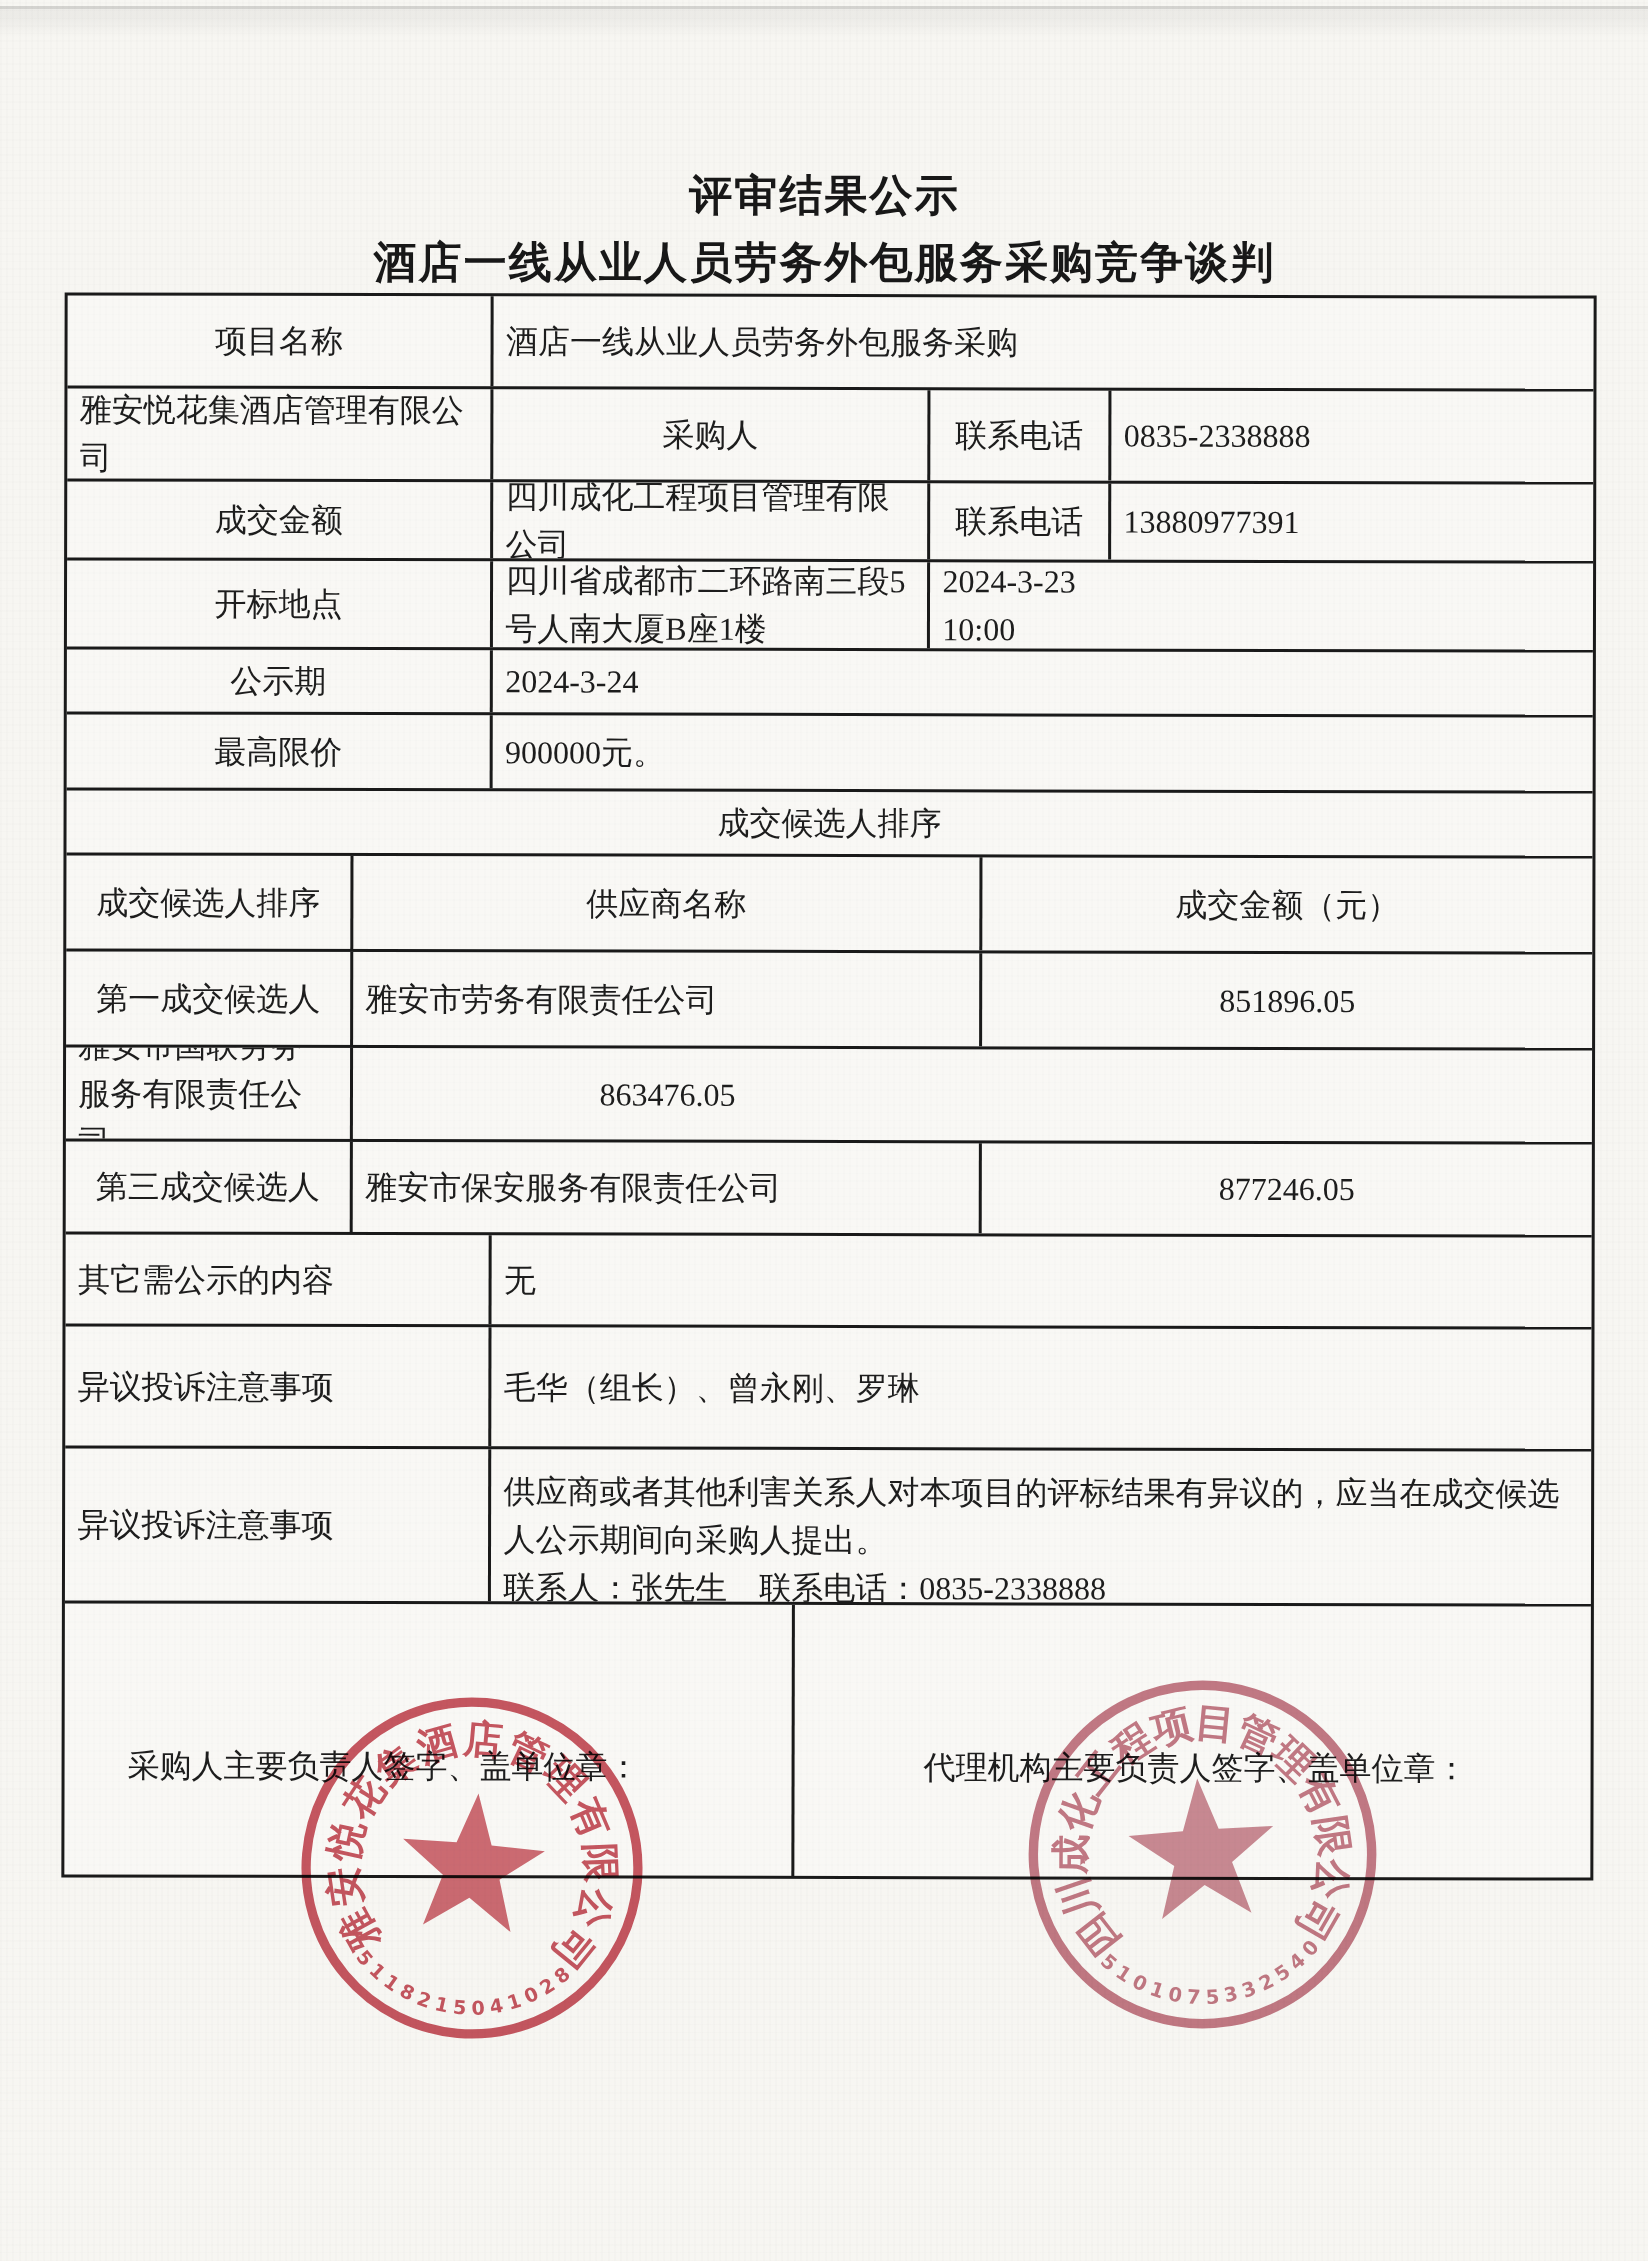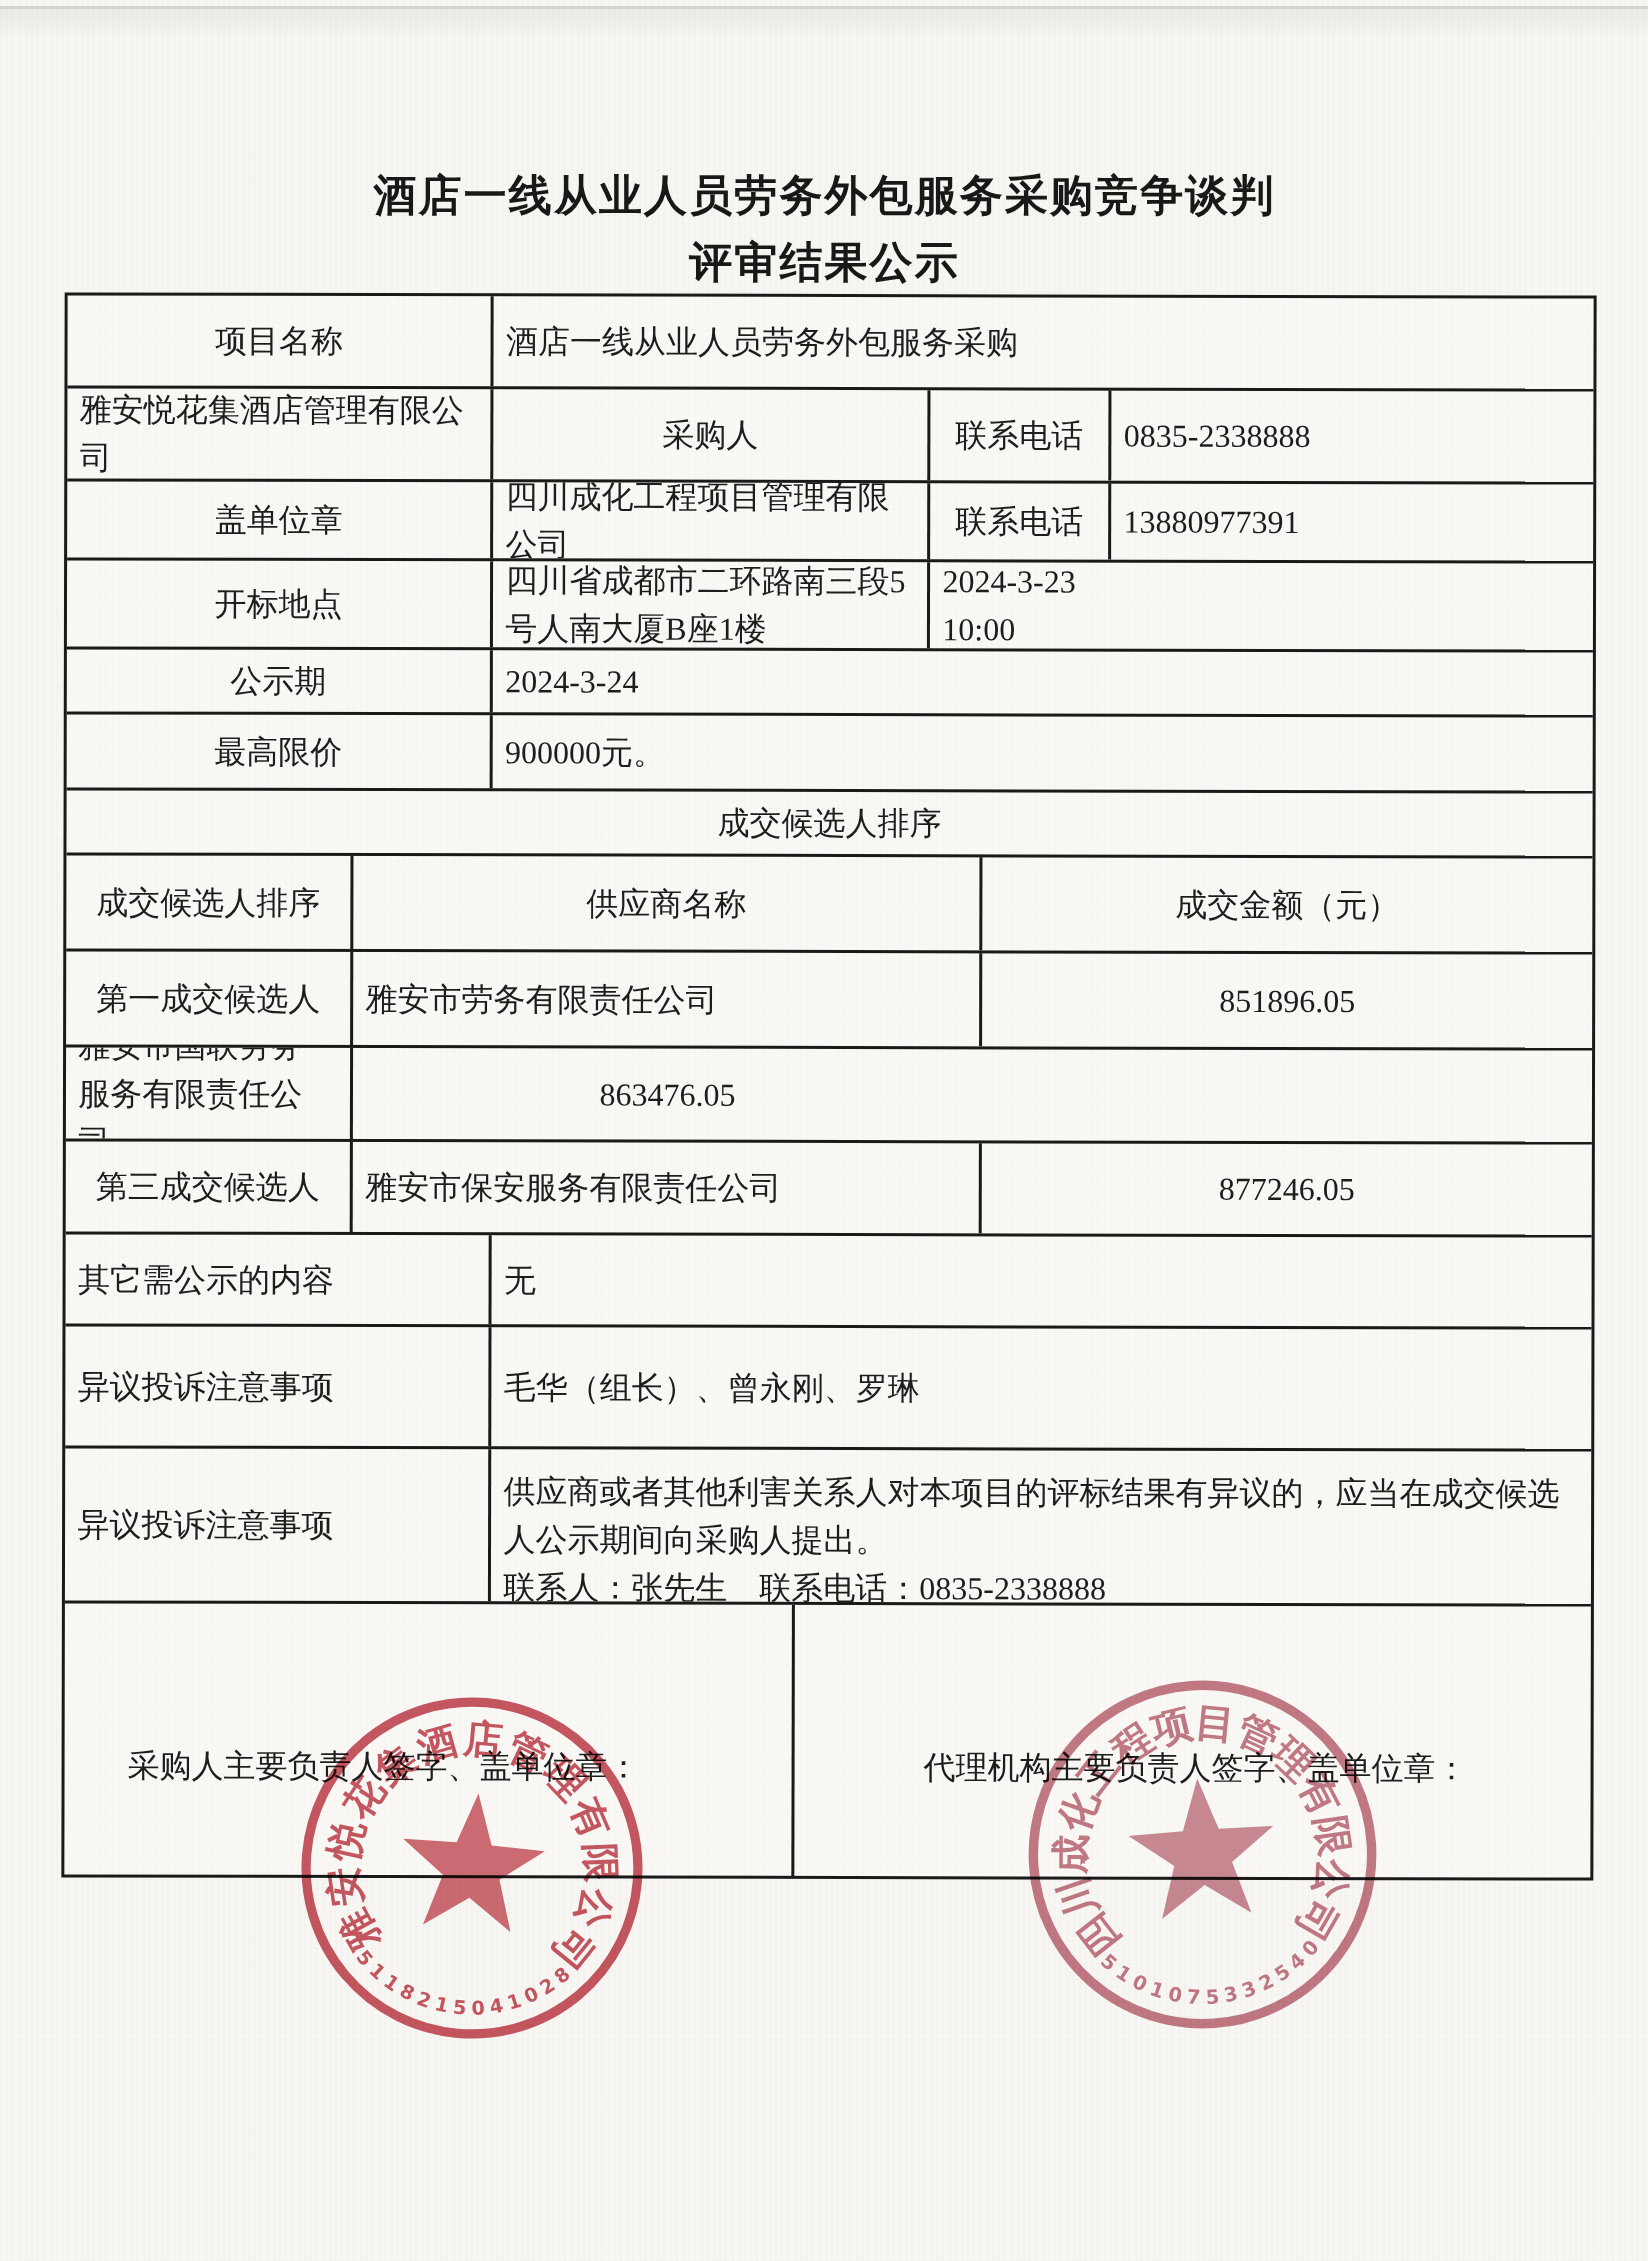--- a/index.html
+++ b/index.html
@@ -75,40 +75,40 @@
     fill:currentColor;font-family:"DejaVu Sans","Liberation Sans",sans-serif;
   }
 </style>
 </head>
 <body>
 
 <div class="paper-noise"></div>
 <div class="scan-top"></div>
 
 <div class="doc-title">
+  <div>评审结果公示</div>
   <div>酒店一线从业人员劳务外包服务采购竞争谈判</div>
-  <div>评审结果公示</div>
 </div>
 
 <div class="tbl">
 
   <div class="row cols-info2 h135">
     <div class="c lbl">项目名称</div>
     <div class="c val">酒店一线从业人员劳务外包服务采购</div>
   </div>
 
   <div class="row cols-info4 h135">
     <div class="c val">雅安悦花集酒店管理有限公司</div>
     <div class="c lbl">采购人</div>
     <div class="c lbl">联系电话</div>
     <div class="c val">0835-2338888</div>
   </div>
 
   <div class="row cols-info4 h115">
-    <div class="c lbl">盖单位章</div>
+    <div class="c lbl">成交金额</div>
     <div class="c val">四川成化工程项目管理有限公司</div>
     <div class="c lbl">联系电话</div>
     <div class="c val">13880977391</div>
   </div>
 
   <div class="row cols-info4 h130">
     <div class="c lbl">开标地点</div>
     <div class="c val">四川省成都市二环路南三段5号人南大厦B座1楼</div>
     <div class="c val">2024-3-23 10:00</div>
   </div>

